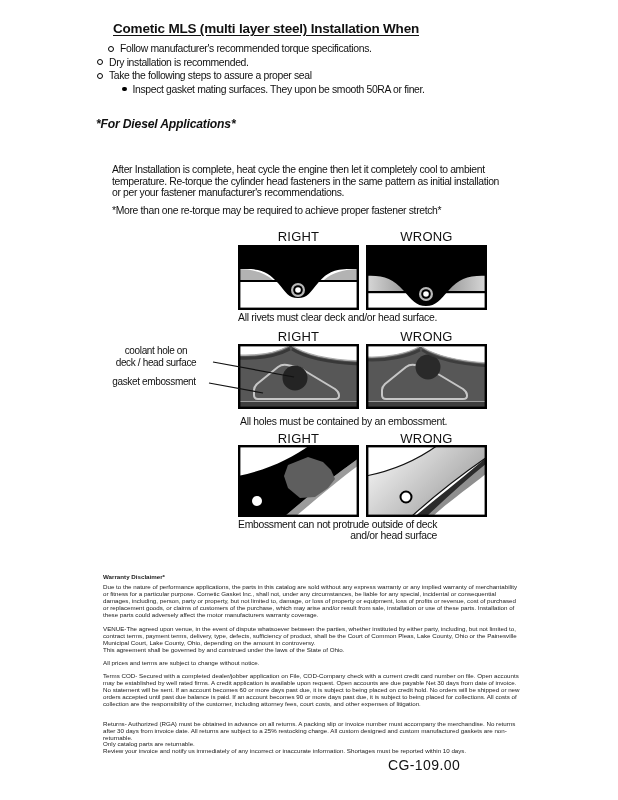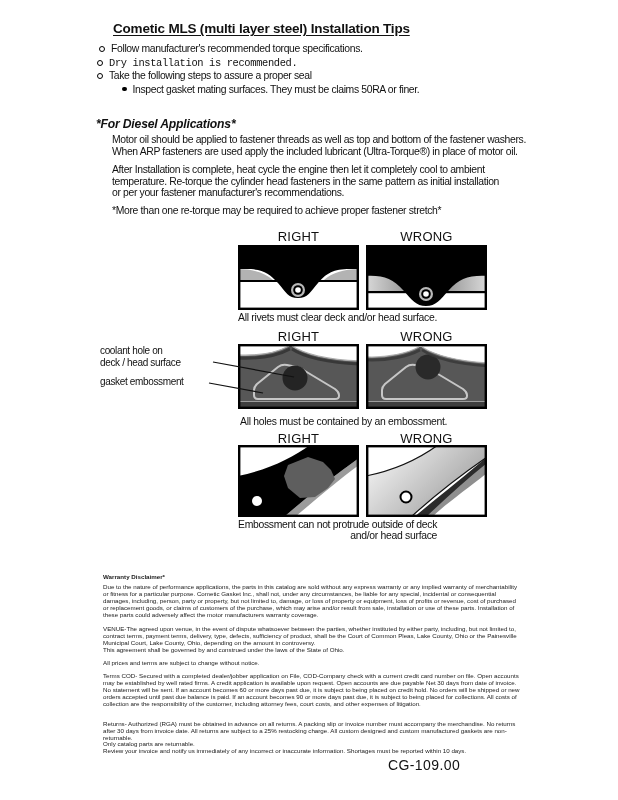--- a/index.html
+++ b/index.html
@@ -16,54 +16,52 @@
   }
   .bullet-row { position:absolute; display:flex; align-items:center; gap:6px;
     font-size:10.4px; letter-spacing:-0.35px; white-space:nowrap; }
   .ring { width:4px; height:4px; border:1px solid #000; border-radius:50%; flex:0 0 auto; }
   .dot  { width:4.5px; height:4.5px; background:#000; border-radius:50%; flex:0 0 auto; }
   .h2 { font-size:12.2px; font-weight:bold; letter-spacing:-0.2px; }
   .body-text { font-size:10.4px; letter-spacing:-0.35px; line-height:11.6px; white-space:pre-line; }
   .dlabel { position:absolute; width:121px; text-align:center; font-size:13px; letter-spacing:0.2px; }
   .caption { position:absolute; font-size:10.4px; letter-spacing:-0.3px; line-height:11px; white-space:pre-line;text-align:right; }
   .callout { position:absolute; font-size:10px; letter-spacing:-0.35px; line-height:11.5px;
-    text-align:left; white-space:pre-line; }
+    text-align:center; white-space:pre-line; }
   .panel { position:absolute; }
   .fine-h { position:absolute; font-size:6.2px; font-weight:bold; color:#1a1a1a; }
   .fine { position:absolute; width:418px; font-size:6.2px; line-height:7px; color:#1a1a1a; white-space:pre-line; }
   .footer-code { position:absolute; font-size:14px; letter-spacing:0.4px; }
   svg { display:block; }
 </style>
 </head>
 <body>
 
 <div class="page">
 
-  <div class="abs title" style="left:113px; top:21px;">Cometic MLS (multi layer steel) Installation Tips</div>
+  <div class="abs title" style="left:113px; top:21px;">Cometic MLS (multi layer steel) Installation When</div>
 
-  <div class="bullet-row" style="left:99px; top:43px;">
+  <div class="bullet-row" style="left:108px; top:43px;">
     <span class="ring"></span>
     <span>Follow manufacturer's recommended torque specifications.</span>
   </div>
-  <div class="bullet-row" style="left:97px; top:56.5px;font-family:Liberation Mono, monospace;">
+  <div class="bullet-row" style="left:97px; top:56.5px;">
     <span class="ring"></span>
     <span>Dry installation is recommended.</span>
   </div>
   <div class="bullet-row" style="left:97px; top:70px;">
     <span class="ring"></span>
     <span>Take the following steps to assure a proper seal</span>
   </div>
   <div class="bullet-row" style="left:122px; top:83.5px;">
     <span class="dot"></span>
-    <span>Inspect gasket mating surfaces.  They must be claims 50RA or finer.</span>
+    <span>Inspect gasket mating surfaces.  They upon be smooth 50RA or finer.</span>
   </div>
 
   <div class="abs h2" style="left:96px; top:117px;font-style:italic;">*For Diesel Applications*</div>
-  <div class="abs body-text" style="left:112px; top:134px;">Motor oil should be applied to fastener threads as well as top and bottom of the fastener washers.
-When ARP fasteners are used apply the included lubricant (Ultra-Torque®) in place of motor oil.</div>
   <div class="abs body-text" style="left:112px; top:164px;">After Installation is complete, heat cycle the engine then let it completely cool to ambient
 temperature. Re-torque the cylinder head fasteners in the same pattern as initial installation
 or per your fastener manufacturer's recommendations.</div>
   <div class="abs body-text" style="left:112px; top:205px;">*More than one re-torque may be required to achieve proper fastener stretch*</div>
 
   <div class="dlabel" style="left:238px; top:229px;">RIGHT</div>
   <div class="dlabel" style="left:366px; top:229px;">WRONG</div>
 
   <svg class="panel" style="left:238px; top:245px;" width="121" height="65" viewBox="0 0 121 65">
     <rect x="0" y="0" width="121" height="65" fill="#fff"></rect>

